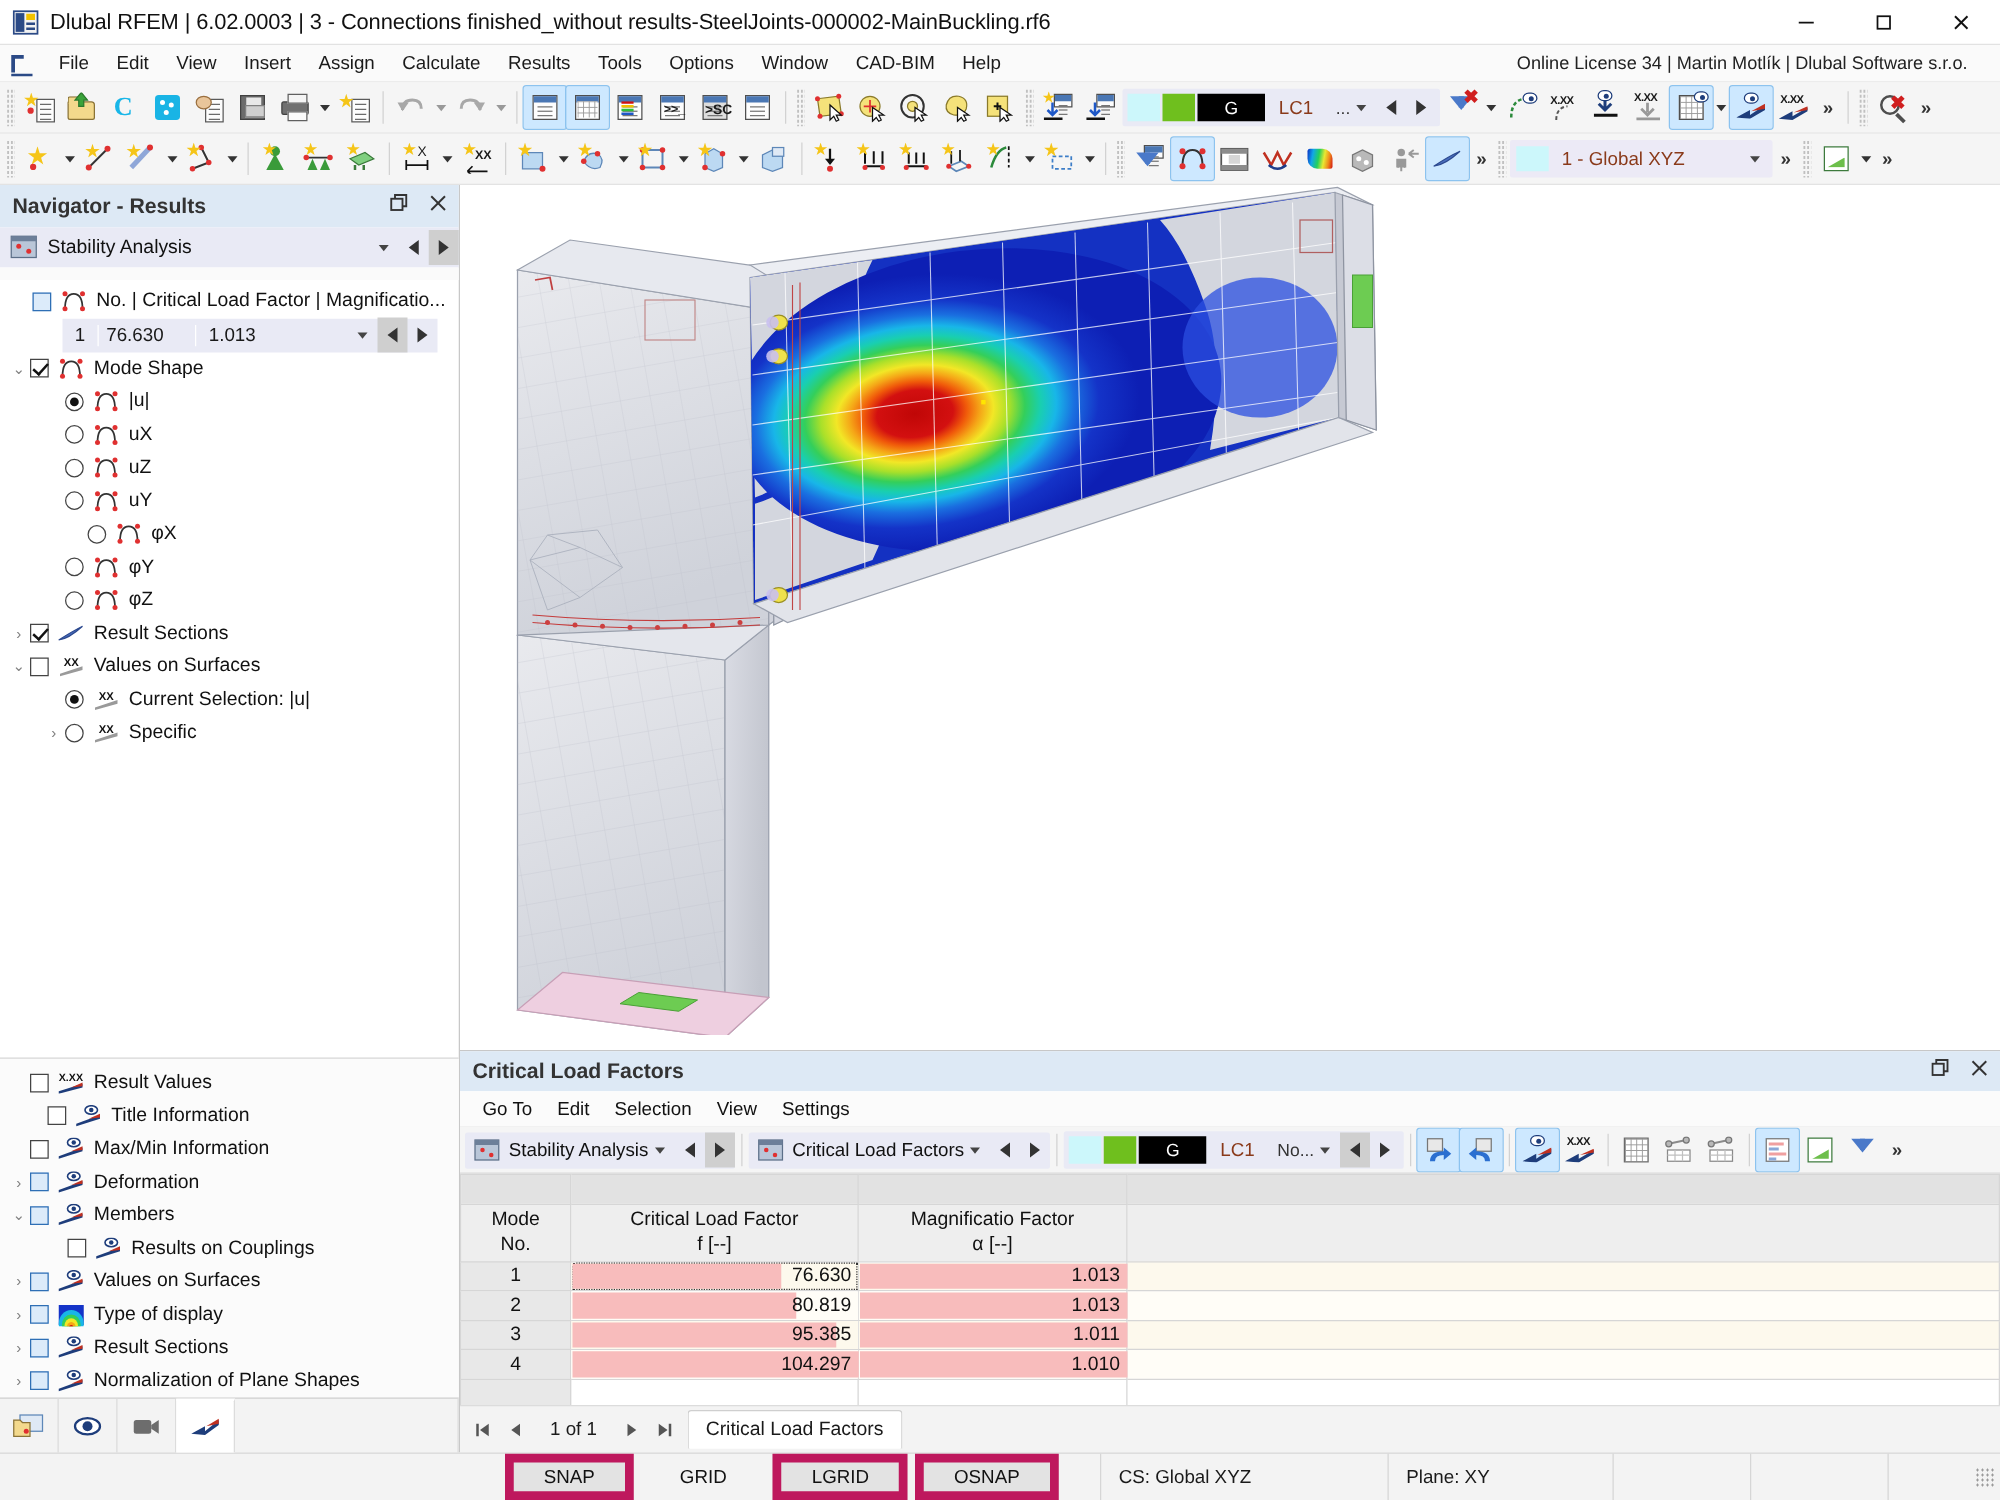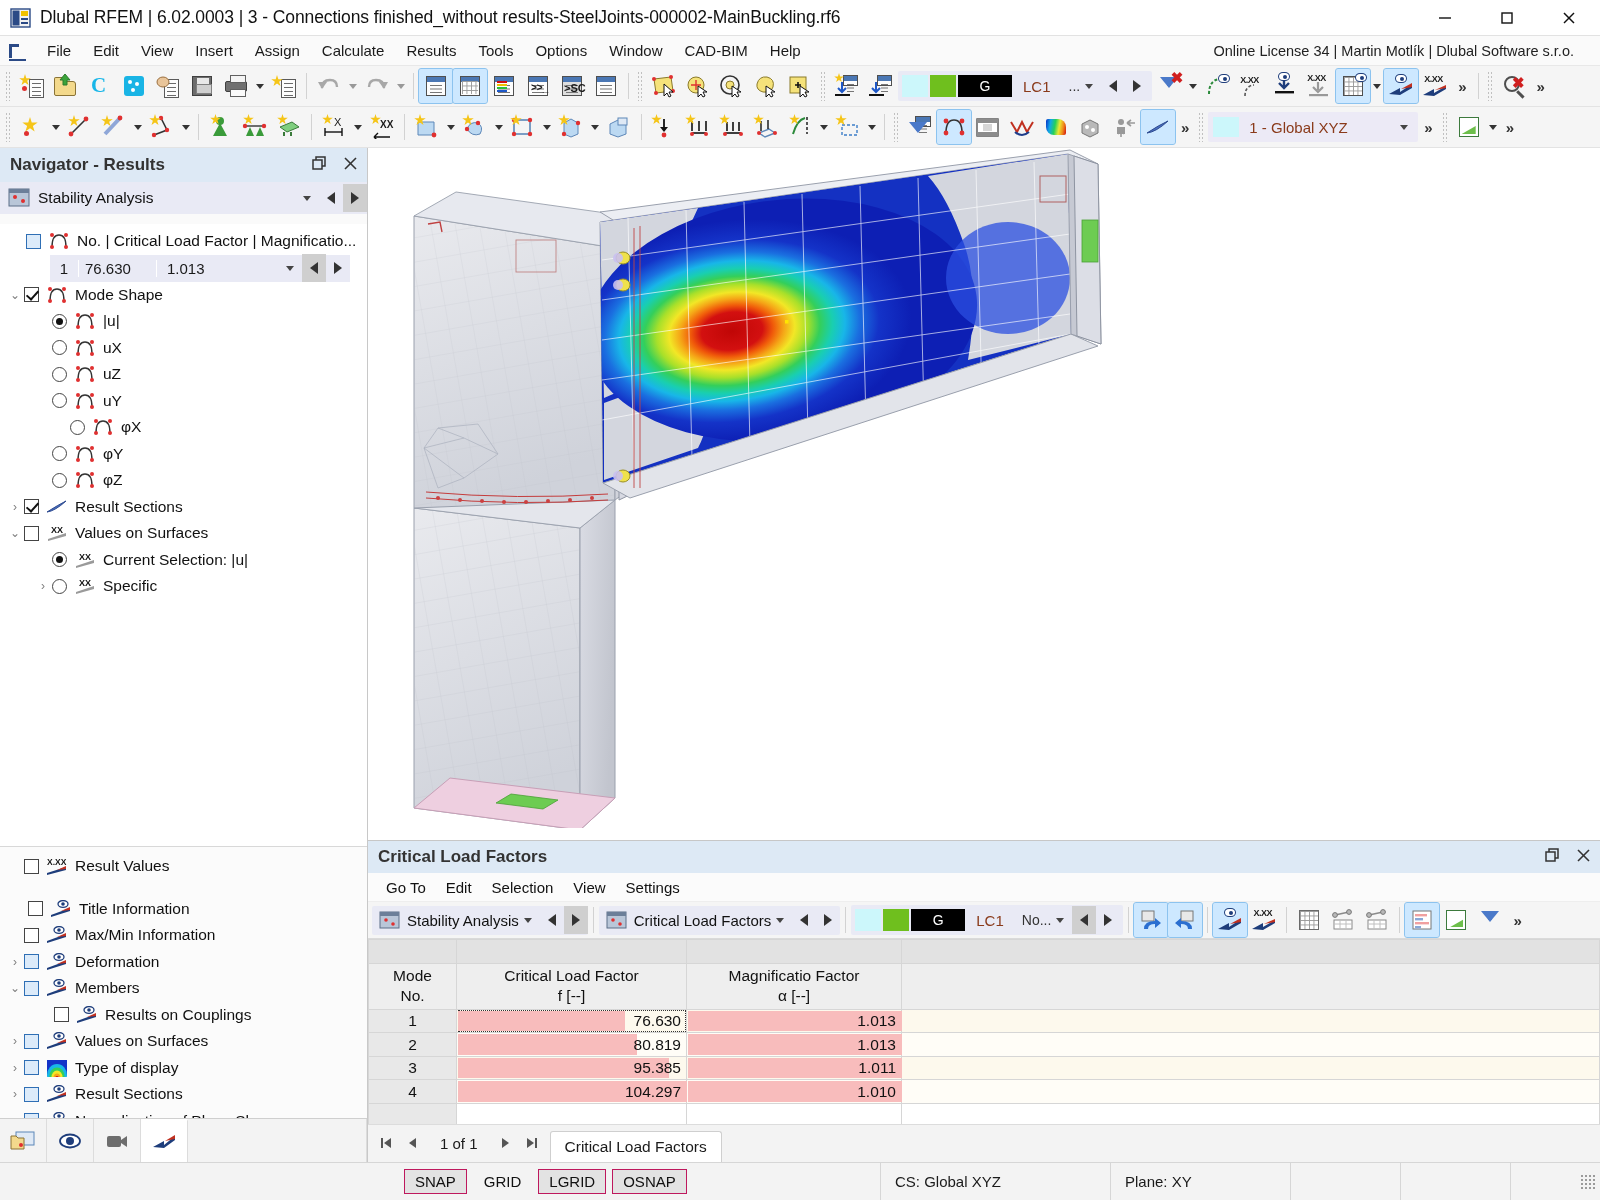--- a/index.html
+++ b/index.html
@@ -299,39 +299,39 @@
     position: absolute; left: 1px; top: 1px; bottom: 1px; background: #f8bcbc;
   }
   td.valcell .v { position: relative; }
   tr.even td { background: #fdf9ed; }
   tr.odd td { background: #fffdf7; }
   tr.even td.modeno, tr.odd td.modeno { background: #e8e8e8; }
   td.selcell { outline: 1.5px dotted #333; outline-offset: -2px; }
   td.tail { background: #fdf9ed; }
 
   .tabsrow {
-    height: 38px; min-height: 38px; display:flex; align-items:flex-end;
+    height: 38px; min-height: 38px; display:flex; align-items:center;
     background: #f3f3f3; border-top:1px solid #dcdcdc;
   }
   .pager { display:flex; align-items:center; height: 38px; padding: 0 6px; gap: 2px; }
   .pg-btn { width: 24px; height: 28px; display:flex; align-items:center; justify-content:center; }
   .pgtxt { font-size: 15px; padding: 0 14px; white-space:nowrap; }
   .sheet-tab {
     height: 31px; display:flex; align-items:center; padding: 0 14px;
     background:#ffffff; border: 1px solid #cfcfcf; border-bottom: none;
     font-size: 15.5px; border-radius: 3px 3px 0 0;
   }
 
   
   .statusbar {
     height: 38px; min-height: 38px; display:flex; align-items:center;
     background: #f3f3f3; border-top: 1px solid #d6d6d6; font-size: 15px;
   }
   .sb-chip {
-    padding: 3px 10px; margin-right: 6px; background:#e3e3e3; border:1px solid #be185d; color:#111;
+    padding: 3px 24px; margin-right: 6px; background:#e3e3e3; border:7px solid #be185d; color:#111;
   }
   .sb-cell { border-left: 1px solid #d6d6d6; height: 38px; display:flex; align-items:center; padding: 0 14px; }
   .sb-grip { margin-left:auto; width:16px; height:16px; margin-right:4px;
     background-image: radial-gradient(#9a9a9a 1px, transparent 1px); background-size: 4px 4px; }
 </style>
 </head>
 <body>
 
 <div id="app">
 
@@ -1222,21 +1222,21 @@
             <div class="trow" style="padding-left: 6px;">
               <span class="exp"></span>
               <span class="cbx"></span>
               <span class="memico"><svg width="22" height="18">
                   <text x="1" y="8" font-size="8.5" font-weight="bold" fill="#111" font-family="Liberation Sans">X.XX</text>
                   <path d="M1 16 L20 10 L20 13 L1 18 Z" fill="#1e3d7b"></path>
                   <path d="M11 13 L20 9 L20 12 Z" fill="#c03020"></path>
                 </svg></span>
               <span class="tlabel">Result Values</span>
             </div>
-            <div class="trow" style="padding-left: 10px; margin-top: 16px;">
+            <div class="trow" style="padding-left: 20px;">
               <span class="exp"></span>
               <span class="cbx"></span>
               <span class="memico"><svg width="22" height="18">
                   <path d="M1 15 L20 8 L20 11 L1 17 Z" fill="#1e3d7b"></path>
                   <path d="M11 11 L20 7 L20 10 Z" fill="#c03020"></path>
                   <ellipse cx="13" cy="4" rx="5" ry="3.4" fill="#fff" stroke="#1e3d7b" stroke-width="1.3"></ellipse>
                   <circle cx="13" cy="4" r="1.8" fill="#1e3d7b"></circle>
                 </svg></span>
               <span class="tlabel">Title Information</span>
             </div>

